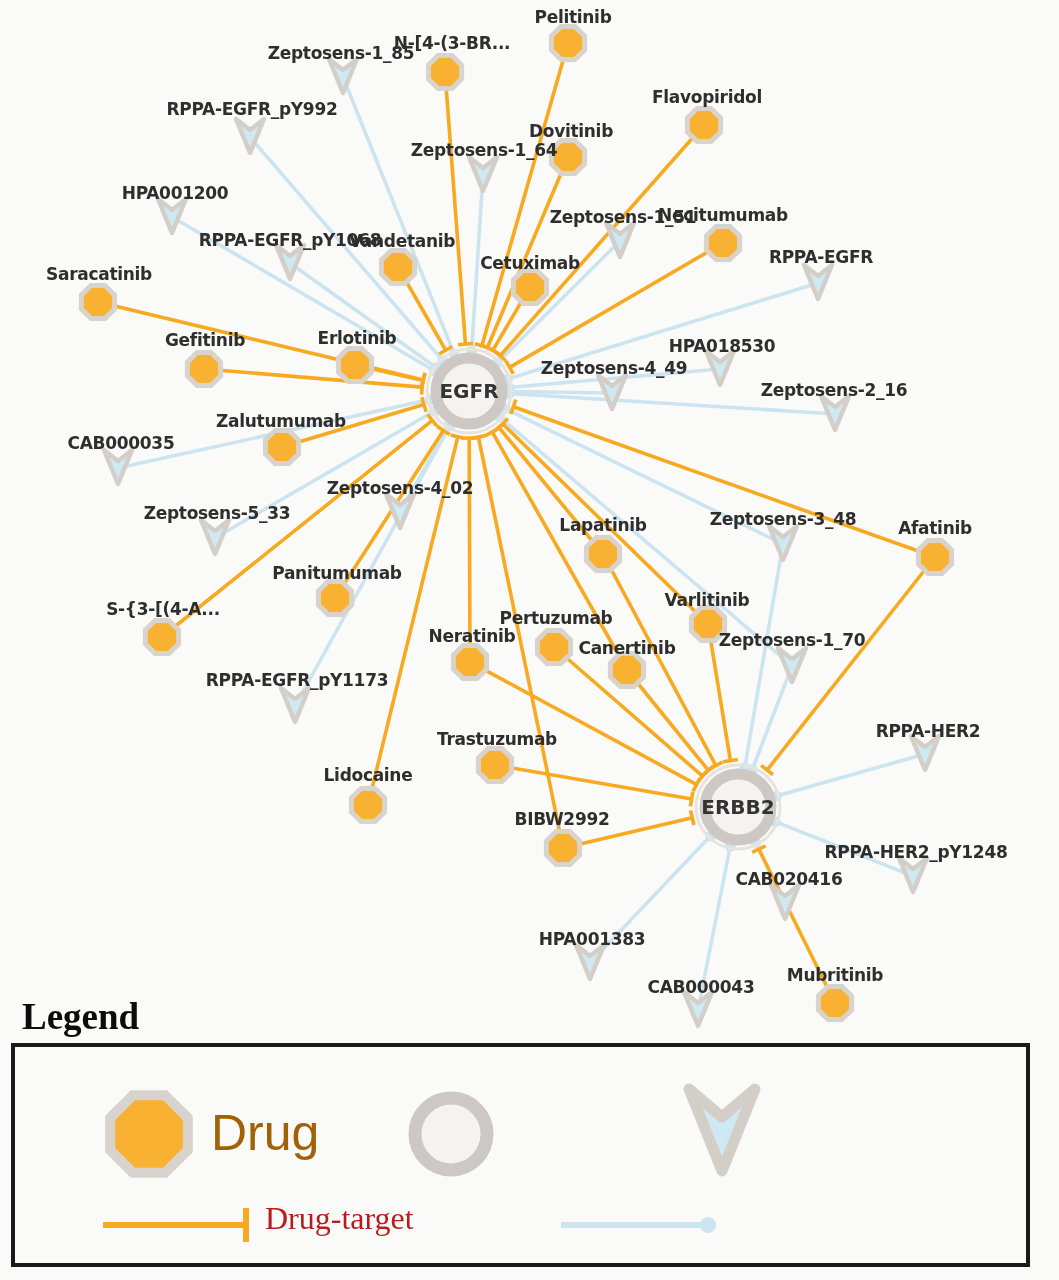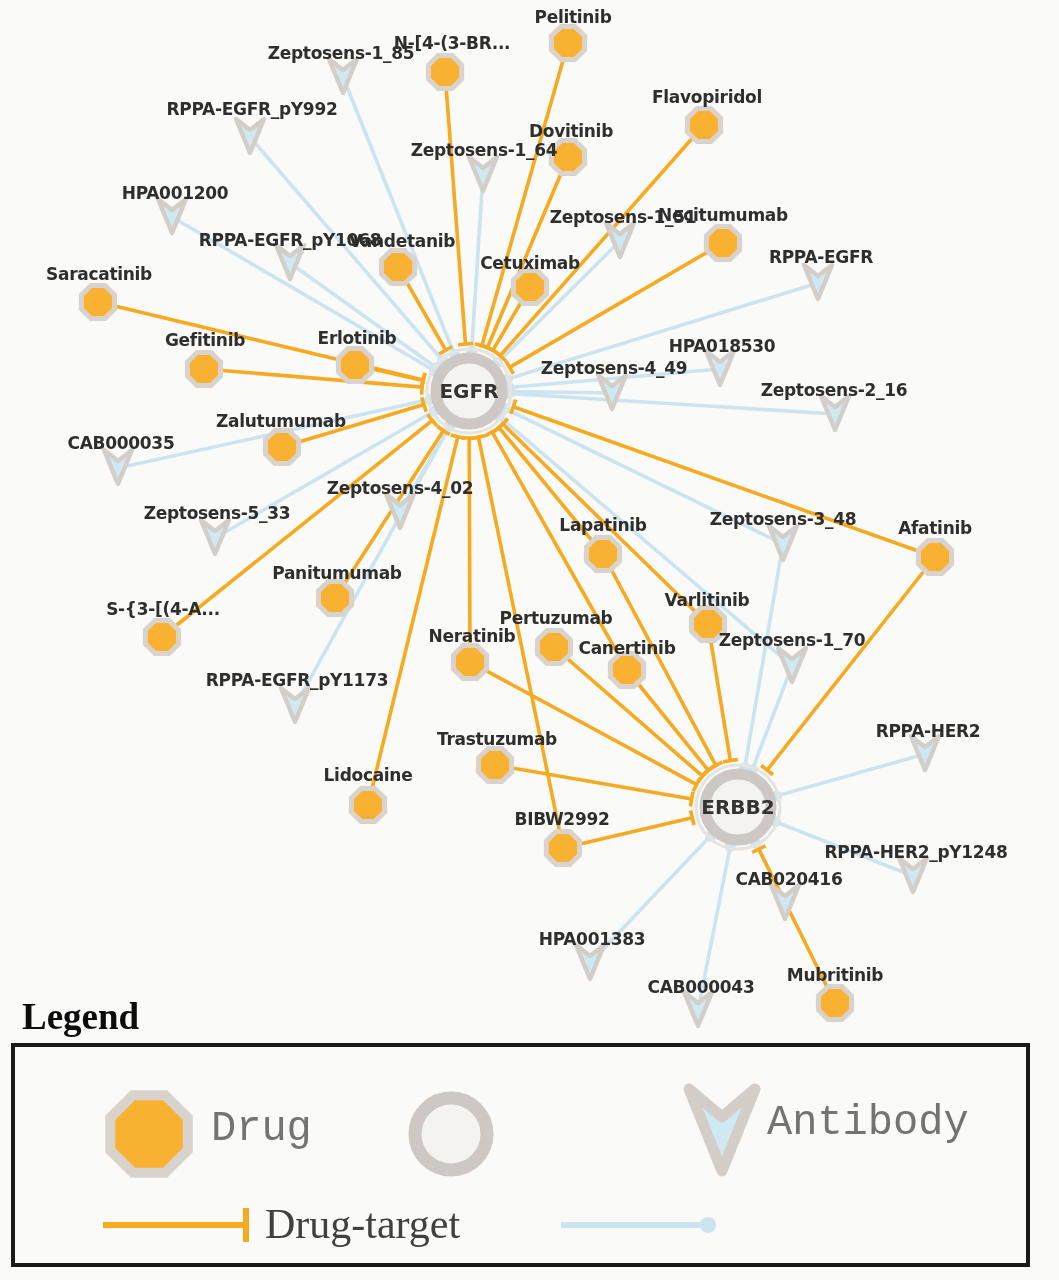--- a/index.html
+++ b/index.html
@@ -5,22 +5,22 @@
   html,body{margin:0;padding:0;background:#e9e9e9;}
   .screen{position:relative;width:1059px;height:1280px;background:#FAFAF9;overflow:hidden;
           font-family:"DejaVu Sans",sans-serif;}
   #graph-svg{position:absolute;left:0;top:0;}
   .graph-label{font-family:"DejaVu Sans",sans-serif;font-weight:bold;}
   .legend-title{position:absolute;left:14px;top:995px;font-family:"Liberation Serif",serif;
                 font-weight:bold;font-size:37px;color:#0c0c0c;margin-left:8px;}
   .legend-box{position:absolute;left:11px;top:1043px;width:1019px;height:224px;
               border:4px solid #1a1a1a;background:#FAFAF9;box-sizing:border-box;}
   .legend-box .abs{position:absolute;}
-  .legend-item-label{font-family:Liberation Mono, monospace;font-size:42px;color:#737373;line-height:1.1;}
-  .legend-edge-label{font-family:"Liberation Serif",serif;font-size:42px;color:#404040;line-height:1.1;}
+  .legend-item-label{font-family:Liberation Sans, sans-serif;font-size:50px;color:#a16207;line-height:1.1;}
+  .legend-edge-label{font-family:"Liberation Serif",serif;font-size:32px;color:#b91c1c;line-height:1.1;}
 </style>
 </head>
 <body>
 
 <div class="screen">
 
   <svg id="graph-svg" width="1059" height="1043" viewBox="0 0 1059 1043">
       <line x1="343" y1="77" x2="454.10361455747676" y2="353.8772616749817" stroke="#CBE4EF" stroke-width="3.6"></line>
       <line x1="250" y1="137" x2="442.8800558475843" y2="360.705635549253" stroke="#CBE4EF" stroke-width="3.6"></line>
       <line x1="172" y1="217" x2="434.4868376633235" y2="370.7801675199269" stroke="#CBE4EF" stroke-width="3.6"></line>
@@ -230,21 +230,20 @@
     </svg>
     <div class="abs legend-item-label" style="left:196px;top:59px">Drug</div>
 
     <svg class="abs" style="left:381px;top:32px" width="110" height="110" viewBox="-55 -55 110 110">
       <circle cx="0" cy="0" r="36" stroke-width="13" fill="#F5F3EF" stroke="#CDC8C3"></circle>
     </svg>
 
     <svg class="abs" style="left:662px;top:28px" width="90" height="112" viewBox="-45 -56 90 112">
       <path d="M -33,-42 L 0,40 L 33,-42 L 0,-14 Z" stroke-width="11" stroke-linejoin="round" fill="#CFE9F3" stroke="#D4CEC9"></path>
     </svg>
-    <div class="abs legend-item-label" style="left:752px;top:53px">Antibody</div>
 
     <svg class="abs" style="left:82px;top:150px" width="180" height="56" viewBox="0 0 180 56">
       <line x1="6" y1="28" x2="146" y2="28" stroke-width="6" stroke="#F7A920"></line>
       <line x1="149" y1="11" x2="149" y2="45" stroke-width="6" stroke="#F7A920"></line>
     </svg>
     <div class="abs legend-edge-label" style="left:250px;top:154px">Drug-target</div>
 
     <svg class="abs" style="left:540px;top:150px" width="180" height="56" viewBox="0 0 180 56">
       <line x1="6" y1="28" x2="148" y2="28" stroke-width="6" stroke="#CBE4EF"></line>
       <circle cx="153" cy="28" r="8" stroke="none" fill="#CBE4EF"></circle>

